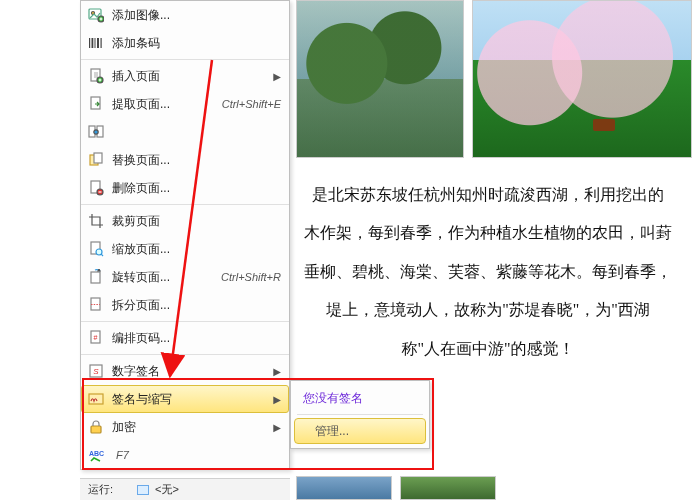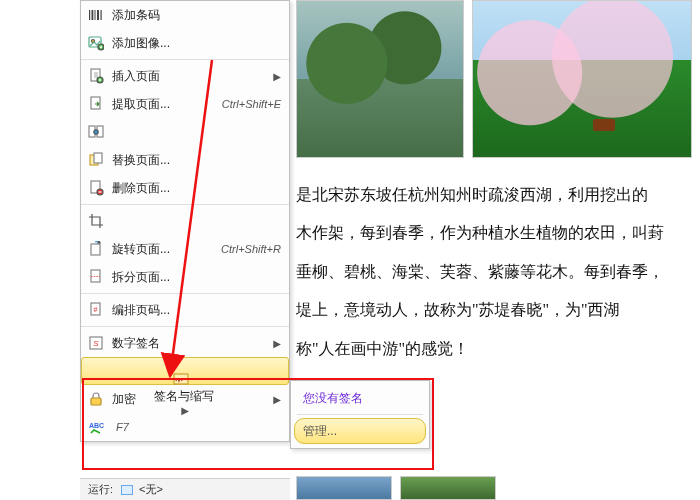--- a/index.html
+++ b/index.html
@@ -27,49 +27,49 @@
     flex-shrink: 0;
   }
   .menu-item .icon svg { width: 16px; height: 16px; }
   .menu-item .label { flex: 1; color: #222; }
   .menu-item .shortcut { color: #555; font-size: 11px; margin-left: 4px; font-style: italic; }
   .menu-item .arrow { width: 10px; text-align: right; color: #555; font-size: 10px; }
   .menu-sep { height: 1px; background: #e0e0e0; margin: 2px 0; }
   .menu-item.hover {
     background: linear-gradient(#fff6c8, #ffe57e);
     border: 1px solid #dcbf3b; border-radius: 3px;
-    height: 28px; padding: 12px 7px 0 5px; flex-direction: column;
+    height: 28px; padding: 0 7px 0 5px;
   }
 
   .submenu {
     position: absolute; left: 290px; top: 380px; width: 140px;
     background: #fdfdfd; border: 1px solid #bfbfbf;
     box-shadow: 2px 2px 4px rgba(0,0,0,.15);
     z-index: 6; padding: 4px 0;
   }
   .submenu .sub-item {
     height: 26px; display: flex; align-items: center;
     padding: 0 12px; color: #555; cursor: default;
   }
   .submenu .sub-item.disabled { color: #6d28d9; }
   .submenu .sub-sep { height: 1px; background: #e0e0e0; margin: 3px 6px; }
   .submenu .sub-item.hover {
     background: linear-gradient(#fff6c8, #ffe57e);
-    border: 1px solid #dcbf3b; border-radius: 10px;
-    margin: 0 3px; padding: 0 8px;
+    border: 1px solid #dcbf3b; border-radius: 4px;
+    margin: 0 3px; padding: 0 20px;
   }
 
   .statusbar {
     position: absolute; left: 80px; top: 478px; width: 210px; height: 22px;
     background: #f3f3f3; border-top: 1px solid #d0d0d0;
     display: flex; align-items: center; padding: 0 8px;
     font-size: 11px; color: #333;
     z-index: 5;
   }
-  .statusbar .stat-label { margin-right: 8px; }
+  .statusbar .stat-label { margin-right: 24px; }
   .statusbar .stat-icon {
     width: 12px; height: 10px; border: 1px solid #6aa9e9;
     background: #dceeff; margin-right: 6px;
   }
 
   .doc {
     position: absolute; left: 0; top: 0;
     width: 700px; height: 500px;
     padding: 0 24px 0 300px;
     line-height: 2.4; font-size: 16px; font-family: "SimSun", serif;
@@ -91,21 +91,21 @@
       radial-gradient(circle at 26% 46%, rgba(255,200,225,.72) 0 52px, transparent 53px),
       radial-gradient(circle at 64% 36%, rgba(255,200,225,.68) 0 60px, transparent 61px),
       linear-gradient(#bfe0f5 0%, #a8d2ef 38%, #2a8a2a 38%, #1d681d 100%);
     position: relative;
   }
   .photo2::after {
     content: ""; position: absolute; left: 55%; bottom: 26px;
     width: 22px; height: 12px; background: #7c3a12; border-radius: 2px;
   }
   .doc .body-text { position: absolute; top: 176px; left: 296px; right: 20px; }
-  .doc .body-text span { display: block; white-space: nowrap; }
+  .doc .body-text span { display: block; white-space: nowrap; text-align: center; }
 
   .photos-bottom {
     position: absolute; left: 296px; top: 476px; display: flex; gap: 8px; z-index: 1;
   }
   .photo3 {
     width: 96px; height: 24px; border: 1px solid #ccc;
     background: linear-gradient(#7aa3c8, #4b7aa3);
   }
   .photo4 {
     width: 96px; height: 24px; border: 1px solid #ccc;
@@ -139,42 +139,42 @@
   </div>
 </div>
 <div class="photos-bottom">
   <div class="photo3"></div>
   <div class="photo4"></div>
 </div>
 
 <div class="menu" id="menu-root">
     <div class="menu-item">
       <span class="icon">
+        <svg viewBox="0 0 16 16" fill="none" stroke="#555" stroke-width="1.2">
+          <rect x="1" y="2" width="12" height="10" rx="1" fill="#fff" stroke="#5a8"></rect>
+          <circle cx="5" cy="6" r="1.5" fill="#f0c040"></circle>
+          <path d="M2 11 L6 7 L9 10 L12 6" stroke="#5a8"></path>
+          <circle cx="13" cy="12" r="3" fill="#3a3"></circle>
+          <path d="M13 10.5v3M11.5 12h3" stroke="#fff"></path>
+        </svg>
+      </span>
+      <span class="label">添加图像...</span>
+    </div>
+    <div class="menu-item">
+      <span class="icon">
         <svg viewBox="0 0 16 16" fill="#444" stroke="none" stroke-width="1.2">
           <rect x="1" y="3" width="1.2" height="10"></rect>
           <rect x="3.5" y="3" width="1.8" height="10"></rect>
           <rect x="6.5" y="3" width="1" height="10"></rect>
           <rect x="9" y="3" width="2" height="10"></rect>
           <rect x="12.5" y="3" width="1.2" height="10"></rect>
         </svg>
       </span>
       <span class="label">添加条码</span>
     </div>
-    <div class="menu-item">
-      <span class="icon">
-        <svg viewBox="0 0 16 16" fill="none" stroke="#555" stroke-width="1.2">
-          <rect x="1" y="2" width="12" height="10" rx="1" fill="#fff" stroke="#5a8"></rect>
-          <circle cx="5" cy="6" r="1.5" fill="#f0c040"></circle>
-          <path d="M2 11 L6 7 L9 10 L12 6" stroke="#5a8"></path>
-          <circle cx="13" cy="12" r="3" fill="#3a3"></circle>
-          <path d="M13 10.5v3M11.5 12h3" stroke="#fff"></path>
-        </svg>
-      </span>
-      <span class="label">添加图像...</span>
-    </div>
     <div class="menu-sep"></div>
     <div class="menu-item">
       <span class="icon">
         <svg viewBox="0 0 16 16" fill="none" stroke="#555" stroke-width="1.2">
           <rect x="3" y="1" width="9" height="12" fill="#fff" stroke="#888"></rect>
           <path d="M6 5h4M6 7h4M6 9h4" stroke="#aaa"></path>
           <circle cx="12" cy="12" r="3" fill="#3a3"></circle>
           <path d="M12 10.5v3M10.5 12h3" stroke="#fff"></path>
         </svg>
       </span>
@@ -219,20 +219,31 @@
       </span>
       <span class="label">删除页面...</span>
     </div>
     <div class="menu-sep"></div>
     <div class="menu-item">
       <span class="icon">
         <svg viewBox="0 0 16 16" fill="none" stroke="#555" stroke-width="1.2">
           <path d="M4 1 V12 H15 M1 4 H12 V15" stroke="#555"></path>
         </svg>
       </span>
+      <span class="label">裁剪页面</span>
+    </div>
+    <div class="menu-item">
+      <span class="icon">
+        <svg viewBox="0 0 16 16" fill="none" stroke="#555" stroke-width="1.2">
+          <rect x="3" y="1" width="9" height="12" fill="#fff" stroke="#888"></rect>
+          <circle cx="11" cy="11" r="3" stroke="#39d" fill="#dff"></circle>
+          <path d="M13.2 13.2 L15 15" stroke="#39d"></path>
+        </svg>
+      </span>
+      <span class="label">缩放页面...</span>
     </div>
     <div class="menu-item">
       <span class="icon">
         <svg viewBox="0 0 16 16" fill="none" stroke="#555" stroke-width="1.2">
           <rect x="3" y="3" width="9" height="11" fill="#fff" stroke="#888"></rect>
           <path d="M12 2 A5 5 0 0 0 7 1" stroke="#39d" fill="none"></path>
           <path d="M11 0 L12 2 L10 2 Z" fill="#39d"></path>
         </svg>
       </span>
       <span class="label">旋转页面...</span>

